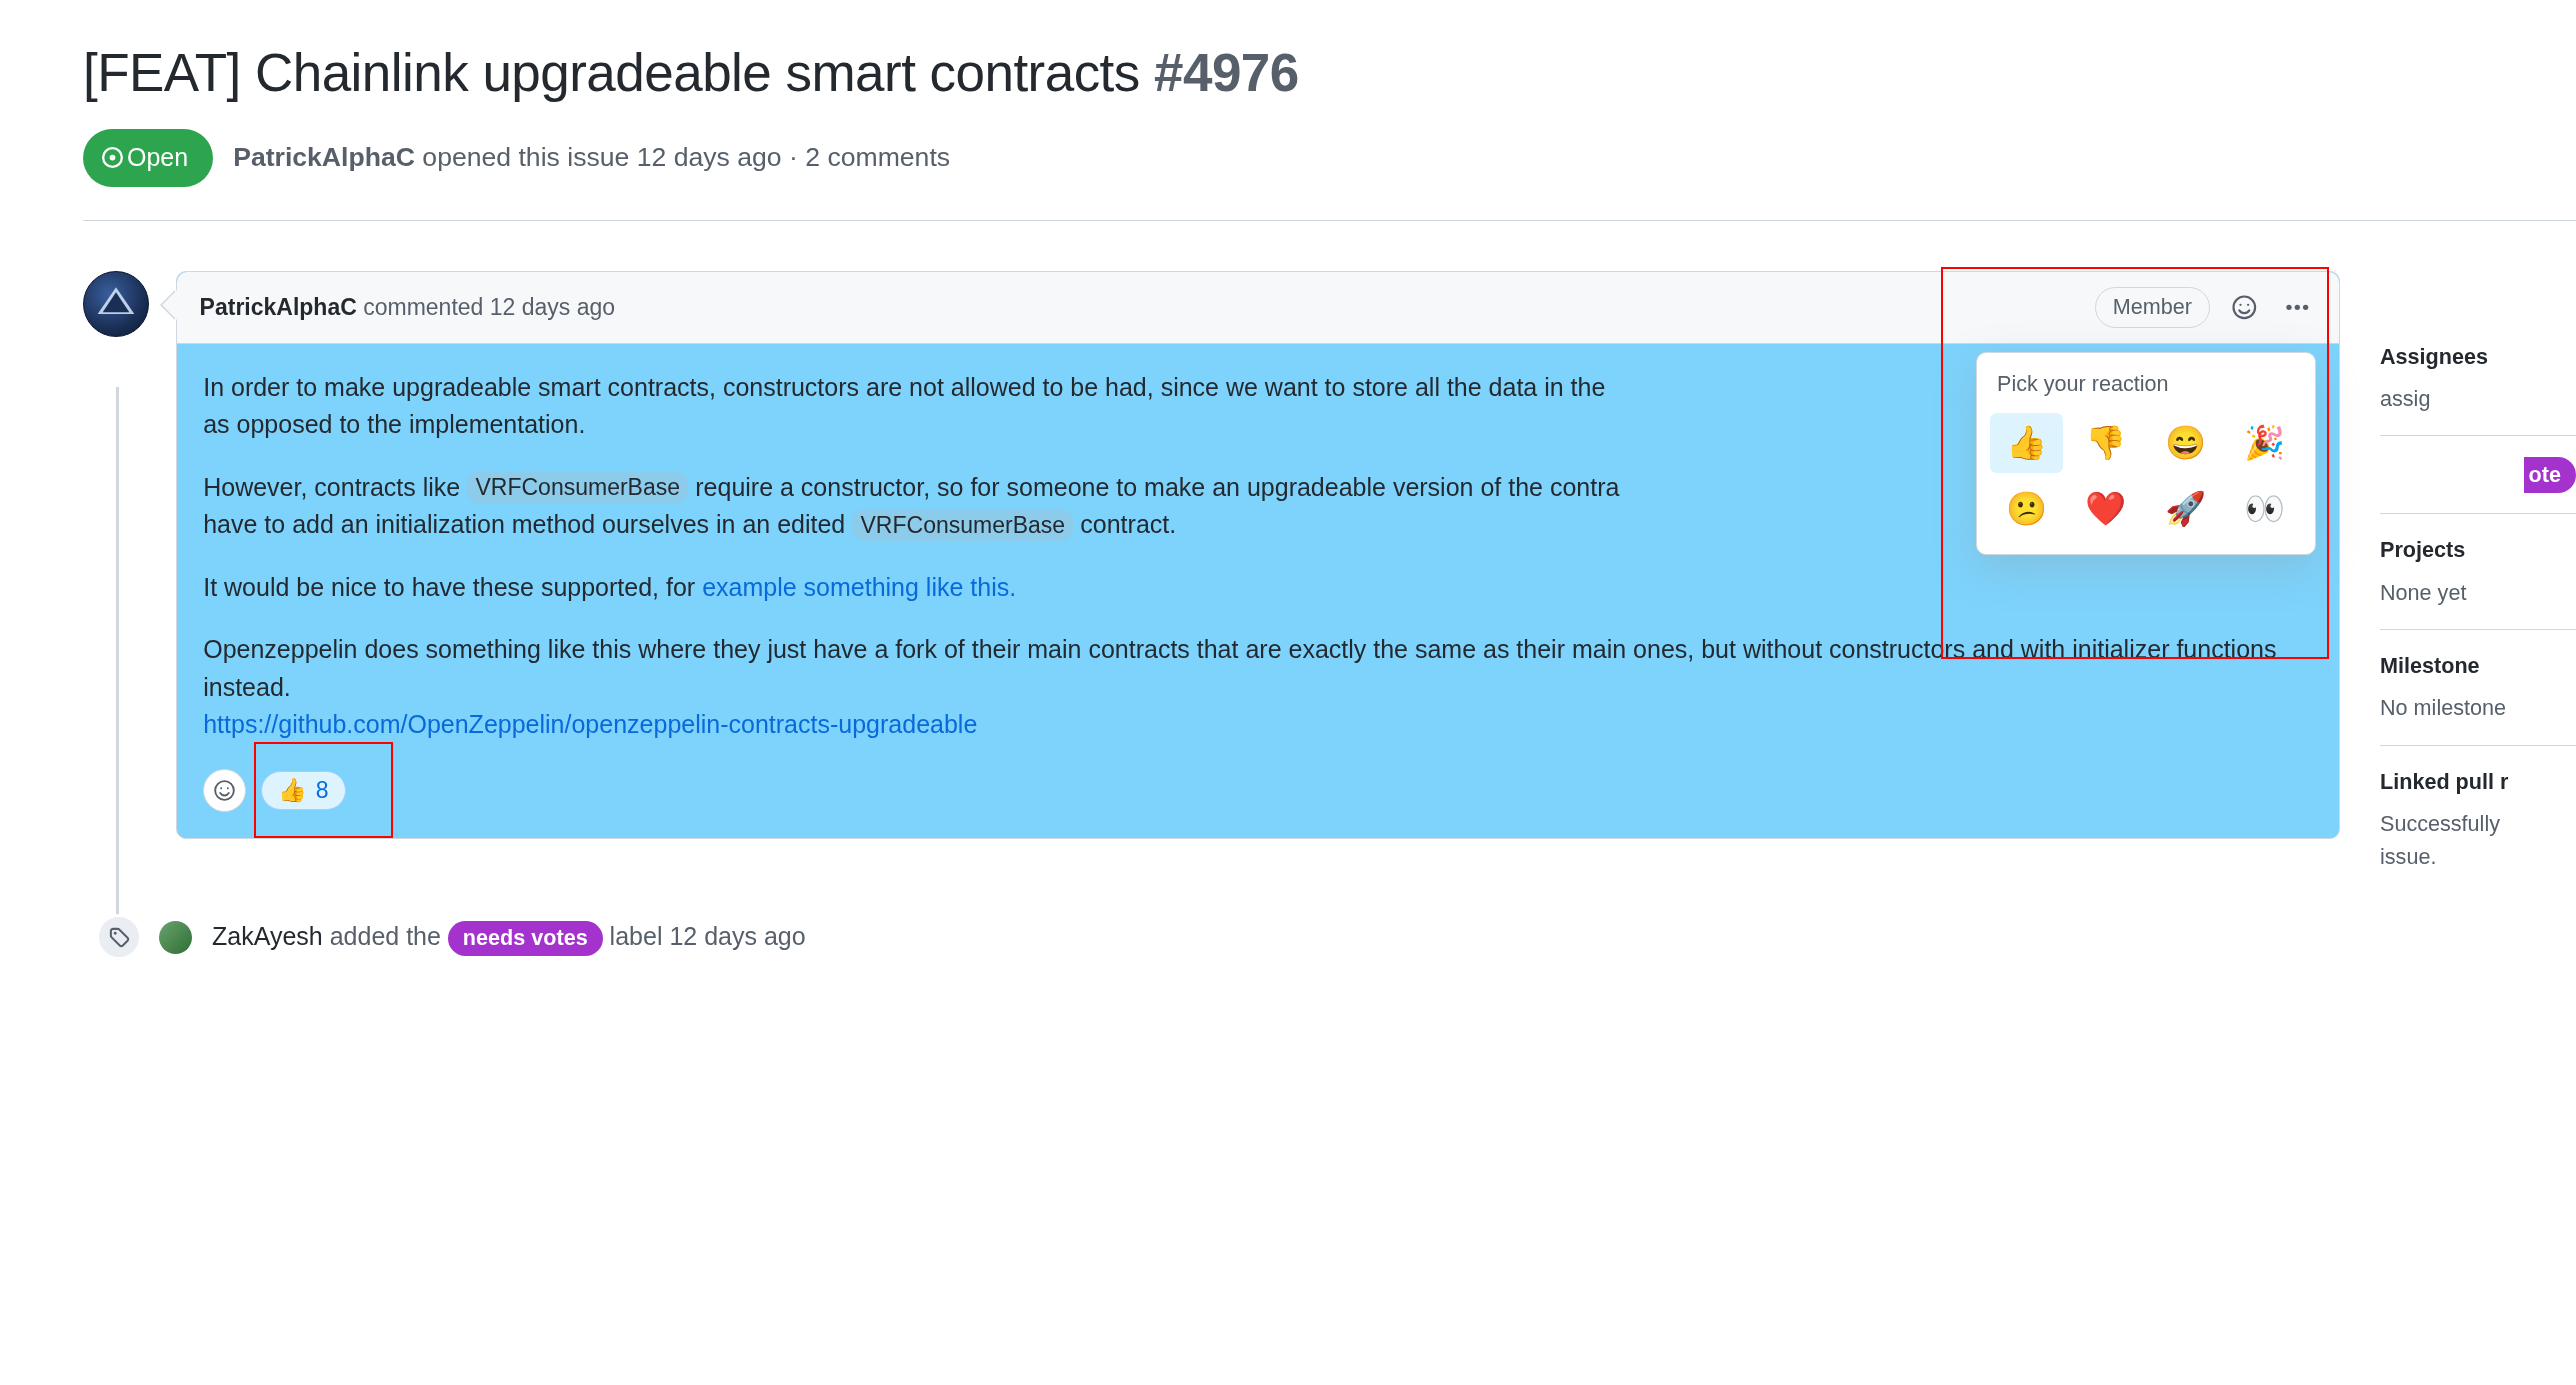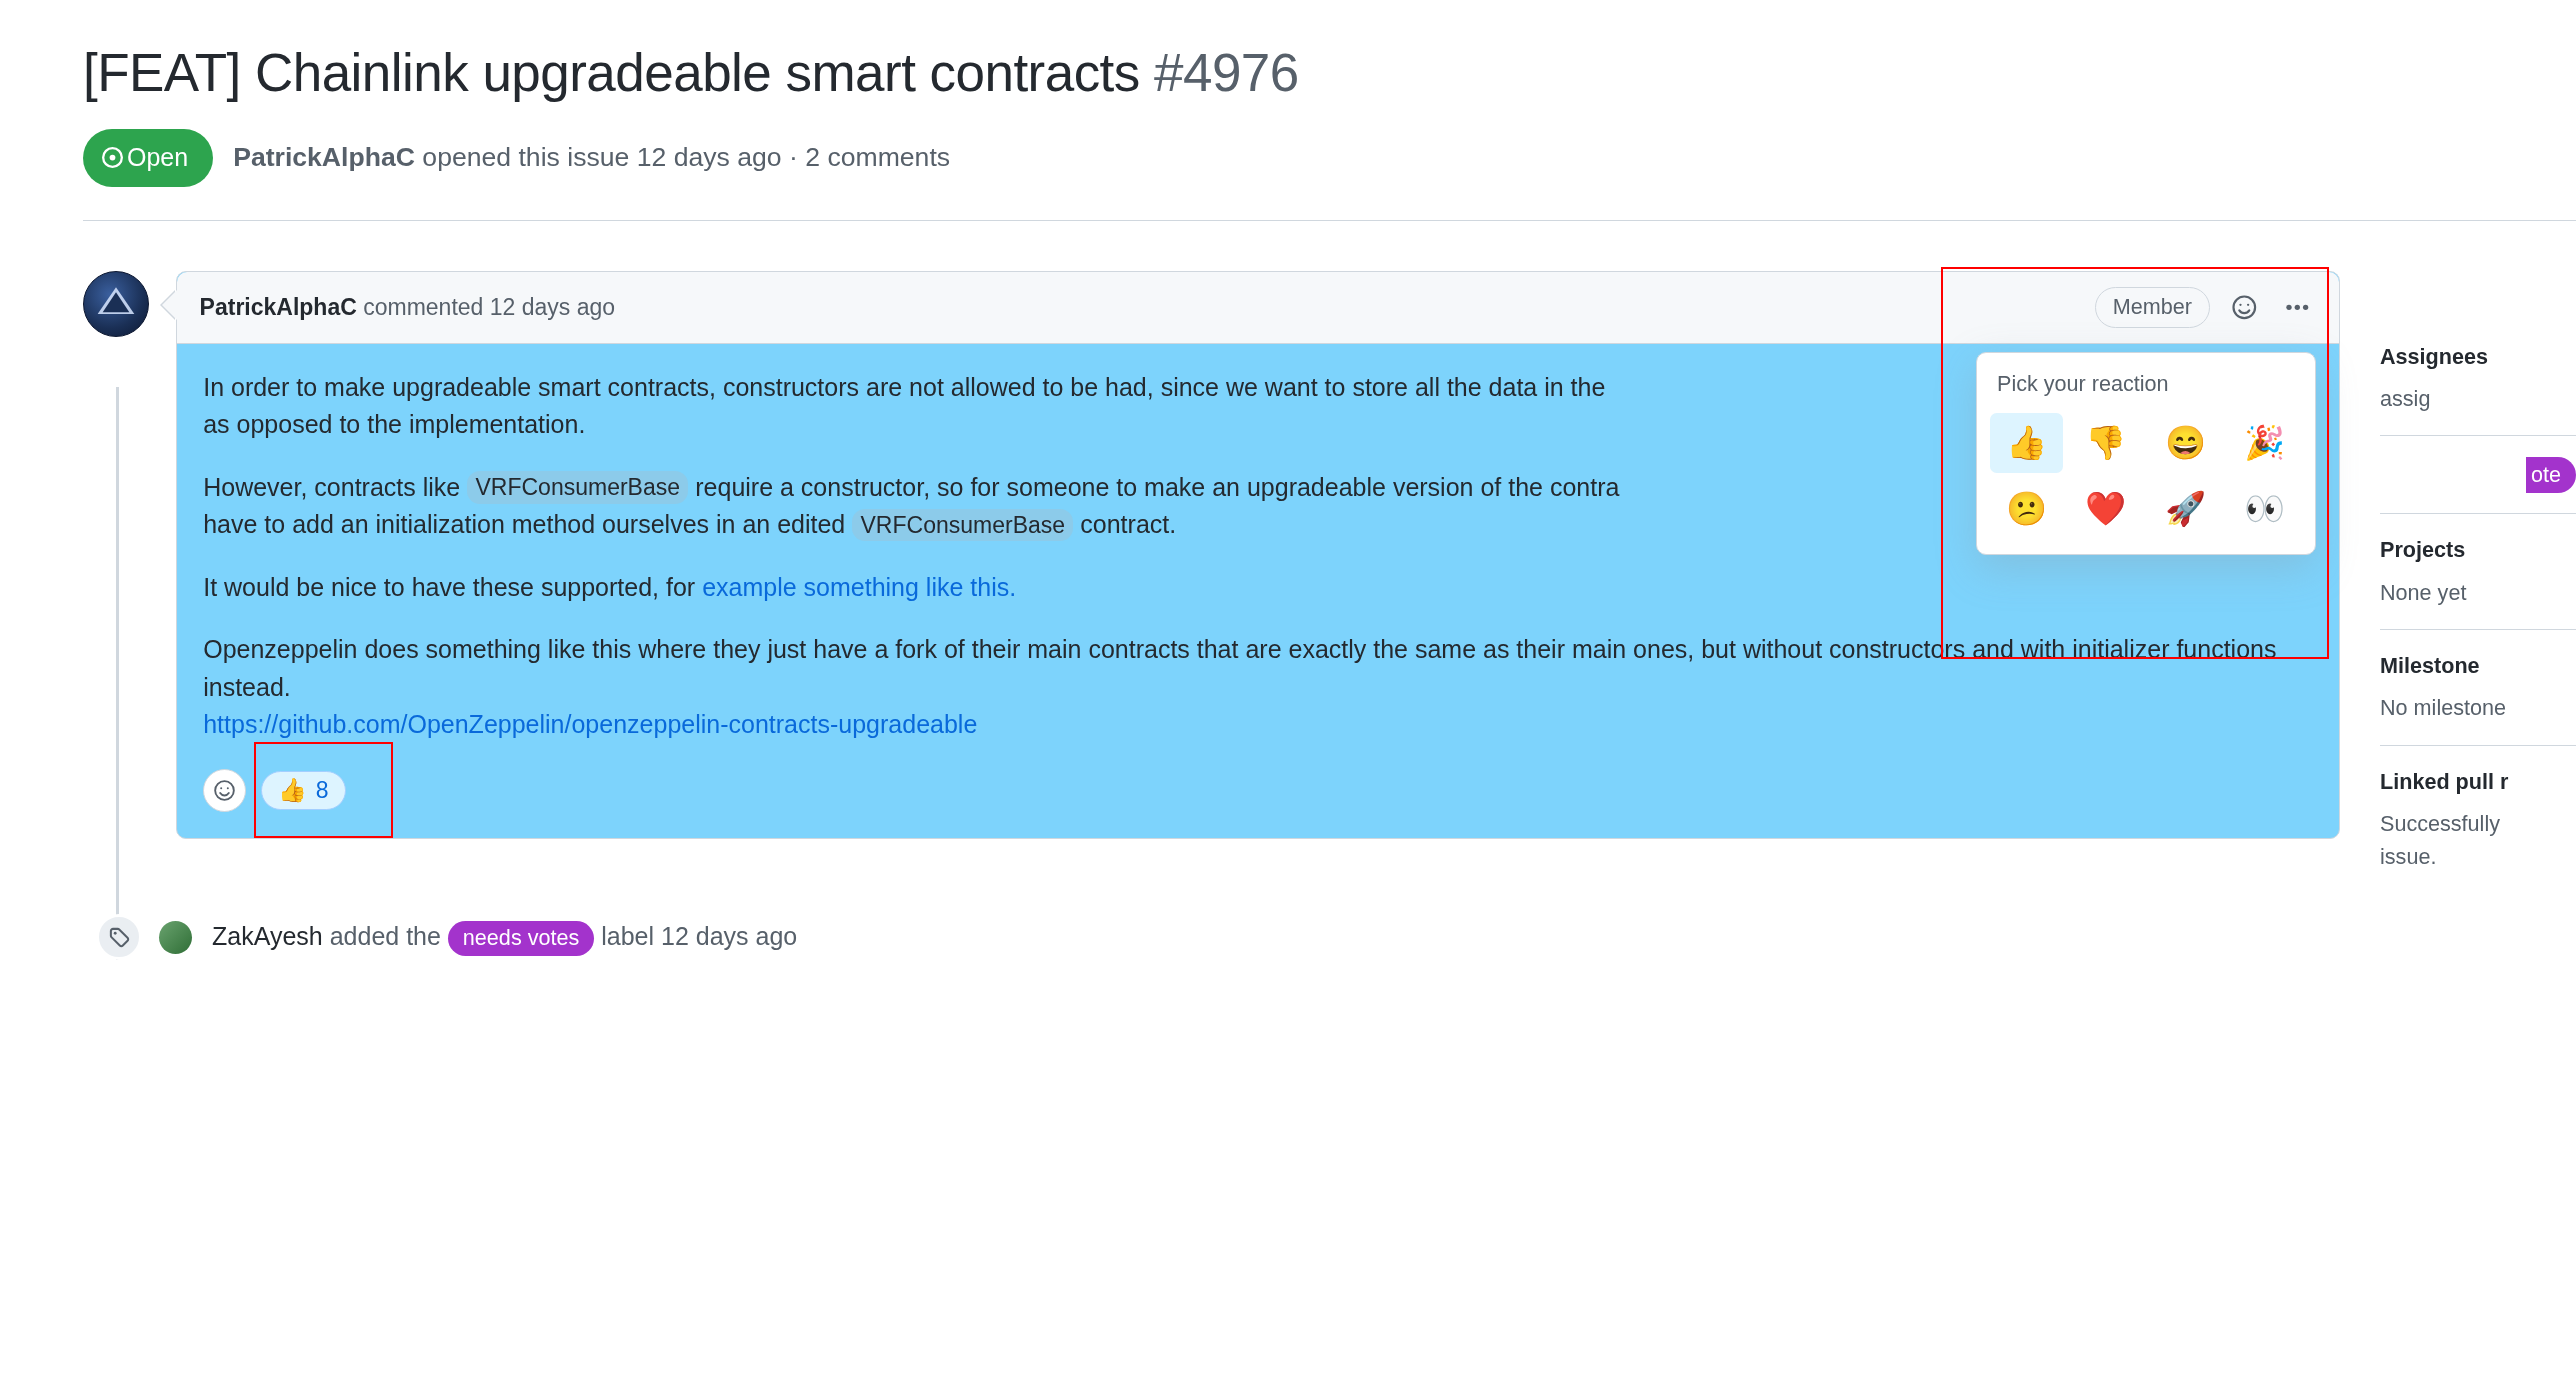--- a/index.html
+++ b/index.html
@@ -4,21 +4,21 @@
 <style>
   :root{
     --text:#24292f; --muted:#57606a; --border:#d0d7de;
     --link:#0969da; --green-bg:#2da44e; --purple:#A333CC;
     --bg:#fff;
   }
   *{box-sizing:border-box}
   body{margin:0;font-family:-apple-system,BlinkMacSystemFont,"Segoe UI",Helvetica,Arial,sans-serif;color:var(--text);background:var(--bg);font-size:23px;line-height:1.5;-webkit-font-smoothing:antialiased}
   .page{padding:33px 0 0 83px;width:2576px}
   h1.title{font-weight:400;font-size:53px;margin:0 0 16.6px 0;letter-spacing:-0.01em}
-  h1.title .num{color:var(--muted);font-weight:400}
+  h1.title .num{color:var(--muted);font-weight:700}
   .meta-row{display:flex;align-items:center;gap:20px;margin-bottom:33px}
   .state-badge{display:inline-flex;align-items:center;gap:3px;background:var(--green-bg);color:#fff;padding:10px 25px 10px 18px;border-radius:829px;font-weight:500;font-size:25px}
   .state-badge svg{display:block}
   .meta-text{color:var(--muted);font-size:26.6px}
   .meta-text .author{color:var(--muted);font-weight:600}
   .hr{border:0;border-bottom:1.7px solid var(--border);margin:0 0 50px 0}
   .columns{display:flex;gap:40px;align-items:flex-start}
   .main{flex:0 0 2257px}
   .sidebar{flex:1;min-width:0;padding-top:50px}
 
@@ -44,21 +44,21 @@
   .reactions-row{display:flex;align-items:center;gap:15px;margin-top:6.6px}
   .react-add{width:43px;height:43px;border-radius:50%;border:1.7px solid var(--border);display:inline-flex;align-items:center;justify-content:center;color:var(--muted);cursor:pointer;background:#fff}
   .react-pill{display:inline-flex;align-items:center;gap:8.3px;border:1.7px solid #a3cfff;background:#ddf4ff;color:var(--link);border-radius:829px;padding:5px 16.6px;font-size:23px;cursor:pointer}
 
   
   .event-row{display:flex;align-items:center;gap:20px;margin-top:75px;margin-left:13.3px;position:relative}
   .event-icon{width:46px;height:46px;border-radius:50%;background:#eaeef2;border:3.3px solid #fff;display:flex;align-items:center;justify-content:center;color:var(--muted);position:relative;z-index:1;flex:none}
   .event-avatar{width:33px;height:33px;border-radius:50%;background:linear-gradient(135deg,#6aa36f,#2f6e36);flex:none;margin-left:-3.3px}
   .event-text{color:var(--muted);font-size:25px}
   .event-text .user{color:var(--text);font-weight:400}
-  .label-pill{display:inline-flex;background:var(--purple);color:#fff;border-radius:829px;padding:1.7px 15px;font-weight:400;font-size:21.6px;vertical-align:middle}
+  .label-pill{display:inline-flex;background:var(--purple);color:#fff;border-radius:829px;padding:1.7px 15px;font-weight:700;font-size:21.6px;vertical-align:middle}
 
   
   .side-section{border-bottom:1.7px solid var(--border);padding:20px 0}
   .side-head{font-weight:600;font-size:21.6px;margin-bottom:10px;color:var(--text)}
   .side-body{color:var(--muted);font-size:21.6px}
 
   
   .popover{position:absolute;right:0;top:65px;background:#fff;border:1.7px solid var(--border);border-radius:10px;box-shadow:0 13.3px 40px rgba(140,149,159,.3);width:340px;z-index:50}
   .popover-title{padding:15px 20px 10px 20px;color:var(--muted);font-size:21.6px}
   .picker-grid{display:grid;grid-template-columns:repeat(4,1fr);gap:6.6px;padding:3.3px 13.3px 15px 13.3px}

